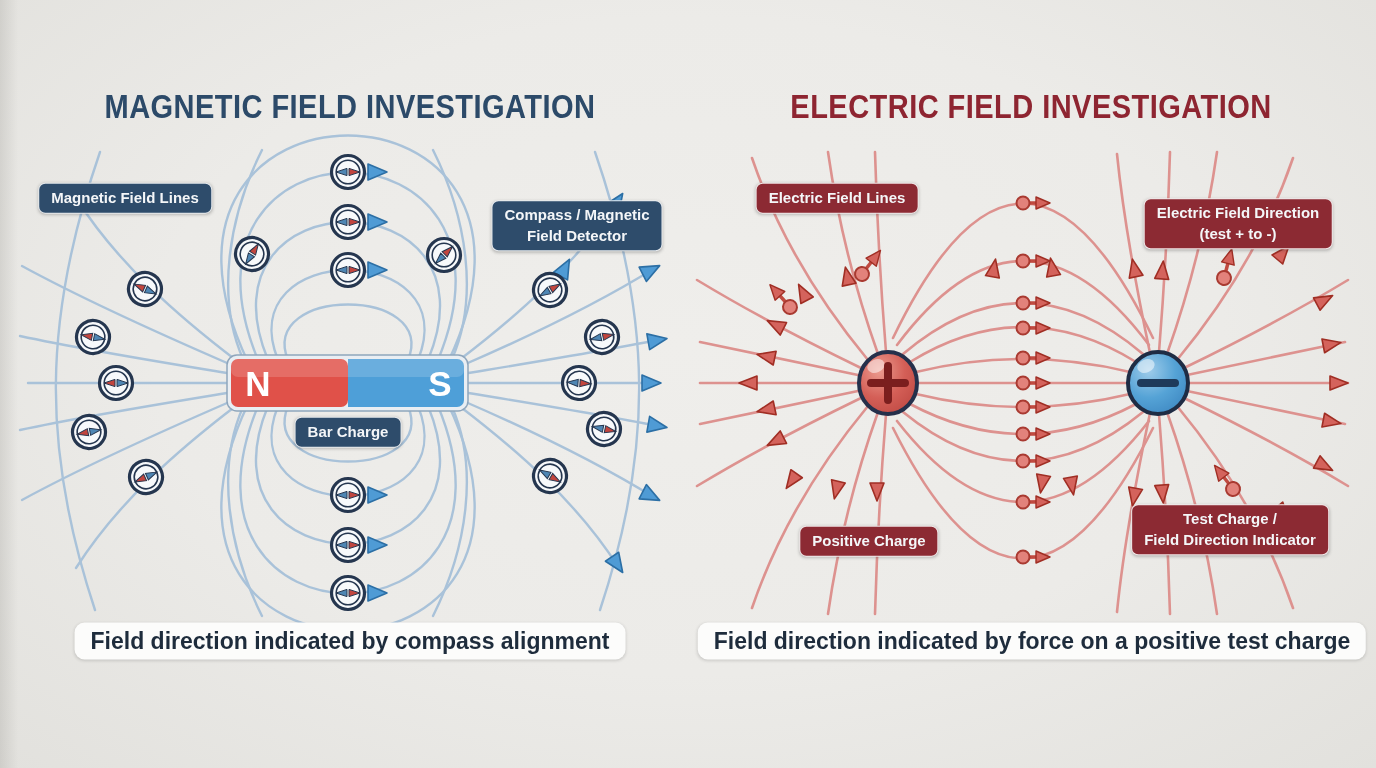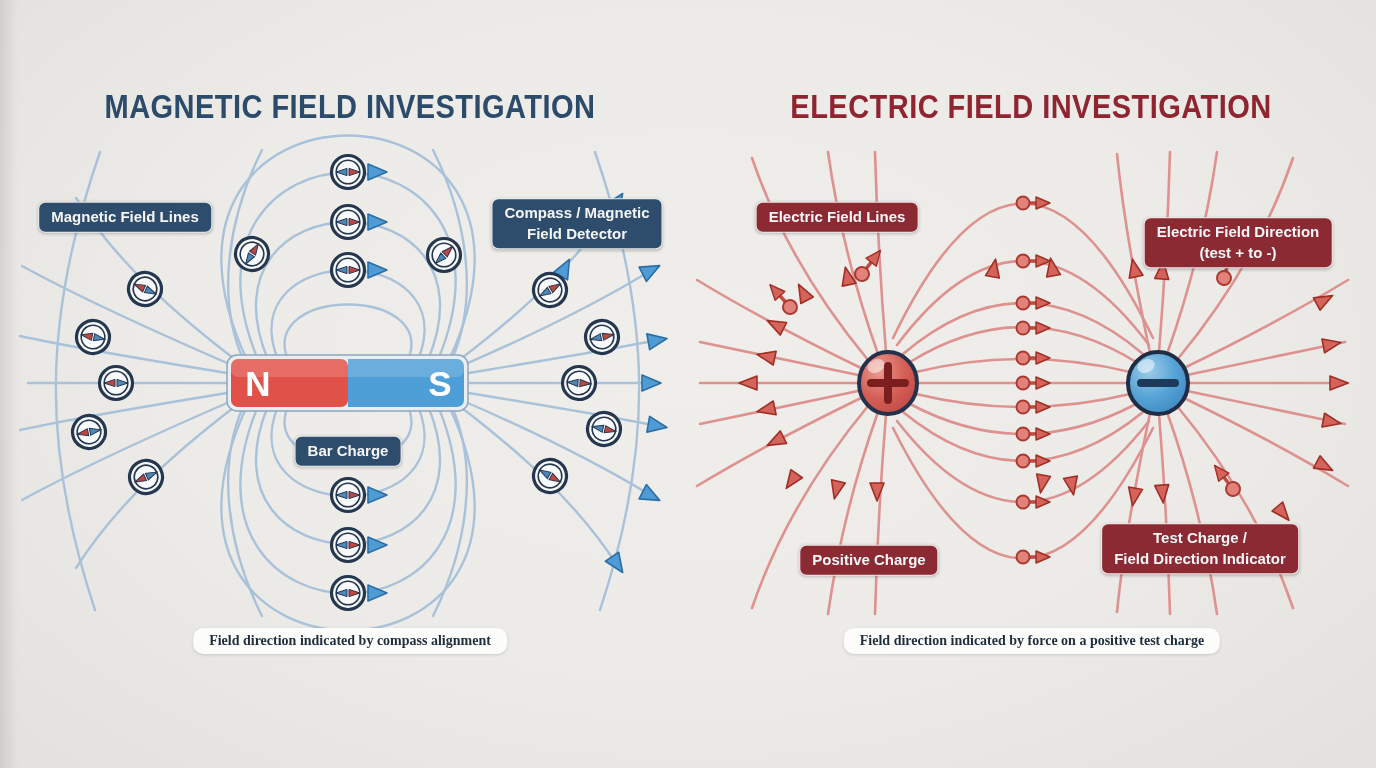--- a/index.html
+++ b/index.html
@@ -16,31 +16,29 @@
     font-size:33px;font-weight:700;letter-spacing:0.5px;white-space:nowrap;
   }
   .title.magnetic{left:350px;top:107px;color:#2C4A69;}
   .title.electric{left:1031px;top:107px;color:#8E2531;}
   .tag{
     position:absolute;transform:translate(-50%,-50%);
     color:#F4F6F8;font-size:15px;font-weight:600;line-height:1.38;
     padding:4px 12px;border-radius:7px;text-align:center;white-space:nowrap;
     border:1.5px solid rgba(255,255,255,0.88);
     box-shadow:0 1px 3px rgba(40,40,40,0.25);
-    margin-top:19px;
   }
   .tag.navy{background:#2E4C6B;}
   .tag.red{background:#8C2A33;}
   .tag span{display:block;}
   .caption{
     position:absolute;transform:translate(-50%,-50%);
-    background:#FCFCFB;color:#1E2C3C;font-size:14px;font-weight:600;
+    background:#FCFCFB;color:#1E2C3C;font-size:23px;font-weight:600;
     padding:5px 16px;border-radius:10px;white-space:nowrap;
     box-shadow:0 1px 3px rgba(60,60,60,0.18);
-    font-family:Liberation Serif, serif;
   }
 </style>
 </head>
 <body>
 
 <div id="stage">
 
 <svg id="diagram" width="1376" height="768" viewBox="0 0 1376 768">
   <defs>
     <radialGradient id="gpos" cx="35%" cy="30%" r="80%">
@@ -252,36 +250,36 @@
   <g aria-label="−">
     <ellipse cx="1158" cy="383" rx="30" ry="31" fill="url(#gneg)" stroke="#1F2C44" stroke-width="4"></ellipse>
     <ellipse cx="1146" cy="366" rx="9" ry="6.5" fill="rgba(255,255,255,0.5)" transform="rotate(-22 1146 366)"></ellipse>
     <path d="M1141,383 H1175" stroke="#1E3A5A" stroke-width="8" stroke-linecap="round" fill="none"></path>
   </g>
 </svg>
 
 <div>
   <div class="title magnetic">MAGNETIC FIELD INVESTIGATION</div>
   <div class="tag navy" style="left:125px;top:198px;">Magnetic Field Lines</div>
-  <div class="tag navy" style="left:577px;top:205px;">
+  <div class="tag navy" style="left:577px;top:226px;">
     <span>Compass / Magnetic</span>
     <span>Field Detector</span>
   </div>
   <div class="tag navy" style="left:348px;top:432px;">Bar Charge</div>
   <div class="caption" style="left:350px;top:641px;">Field direction indicated by compass alignment</div>
 </div>
 
 <div>
   <div class="title electric">ELECTRIC FIELD INVESTIGATION</div>
   <div class="tag red" style="left:837px;top:198px;">Electric Field Lines</div>
   <div class="tag red" style="left:1238px;top:224px;">
     <span>Electric Field Direction</span>
     <span>(test + to -)</span>
   </div>
   <div class="tag red" style="left:869px;top:541px;text-align:center;">Positive Charge</div>
-  <div class="tag red" style="left:1200px;top:530px;">
+  <div class="tag red" style="left:1230px;top:530px;">
     <span>Test Charge /</span>
     <span>Field Direction Indicator</span>
   </div>
   <div class="caption" style="left:1032px;top:641px;">Field direction indicated by force on a positive test charge</div>
 </div>
 
 </div>
 
 </body></html>

